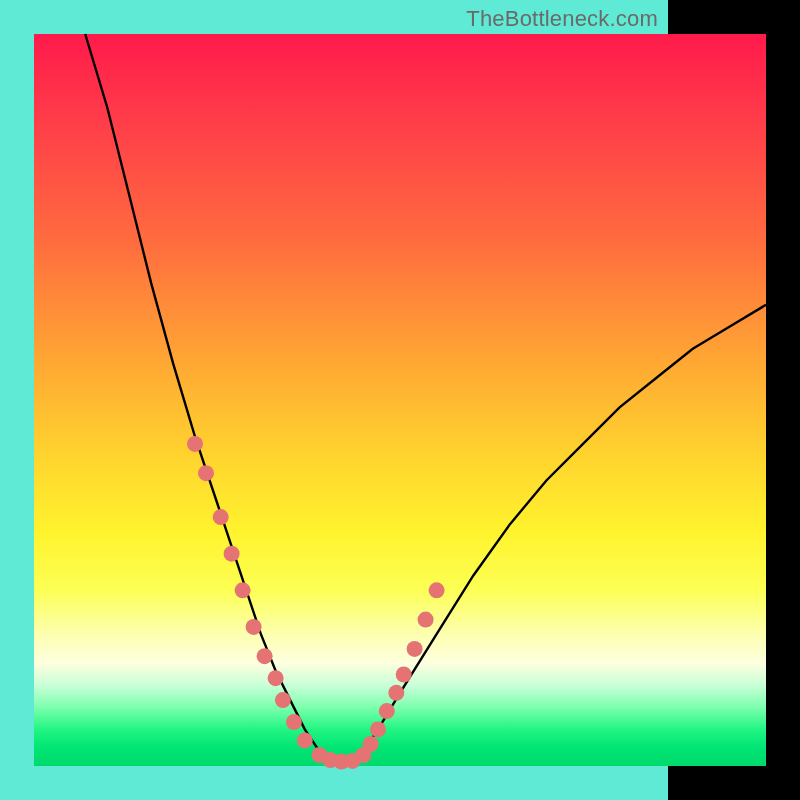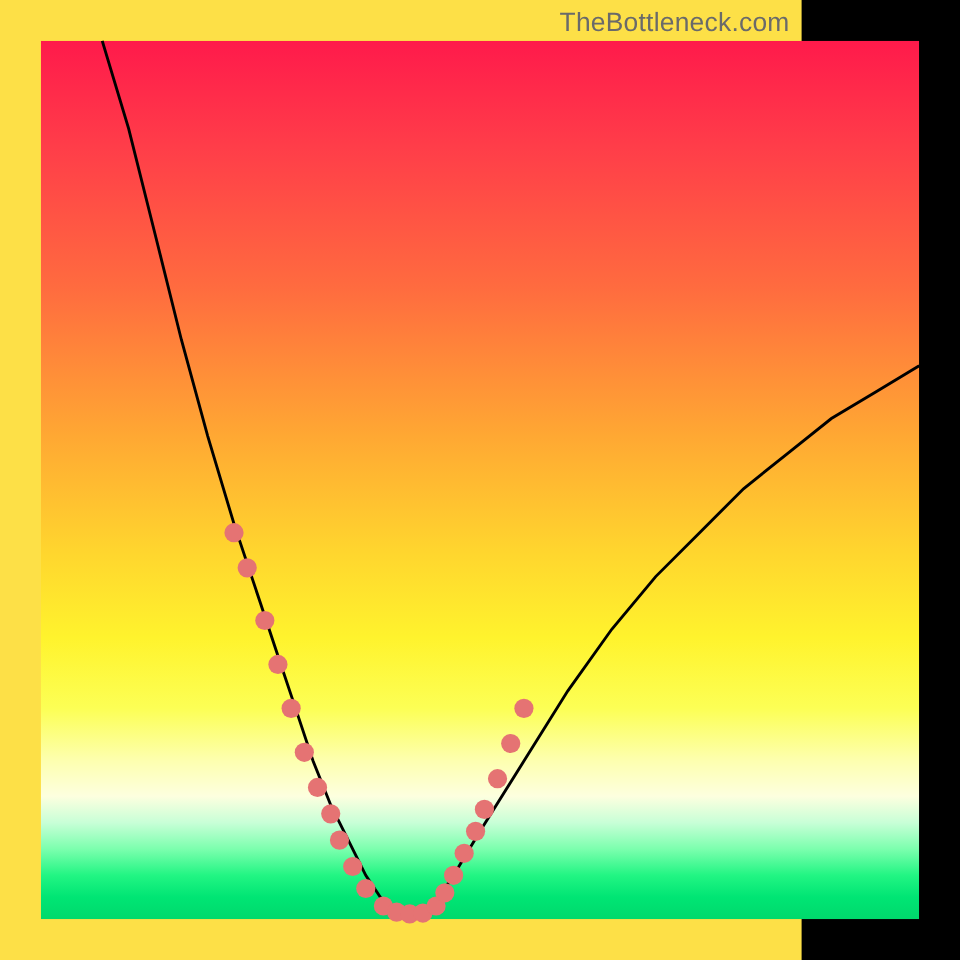--- a/index.html
+++ b/index.html
@@ -10,21 +10,21 @@
     background: #000;
     overflow: hidden;
     font-family: Arial, Helvetica, sans-serif;
   }
   .frame {
     position: absolute;
     top: 0;
     left: 0;
     width: 668px;
     height: 800px;
-    background: #fde047;
+    background: #5eead4;
   }
   .plot {
     position: absolute;
     top: 34px;
     left: 34px;
     width: 732px;
     height: 732px;
     overflow: hidden;
   }
   .gradient {

